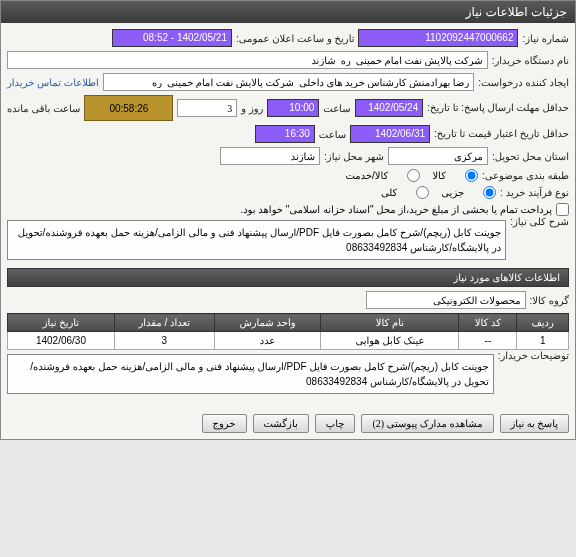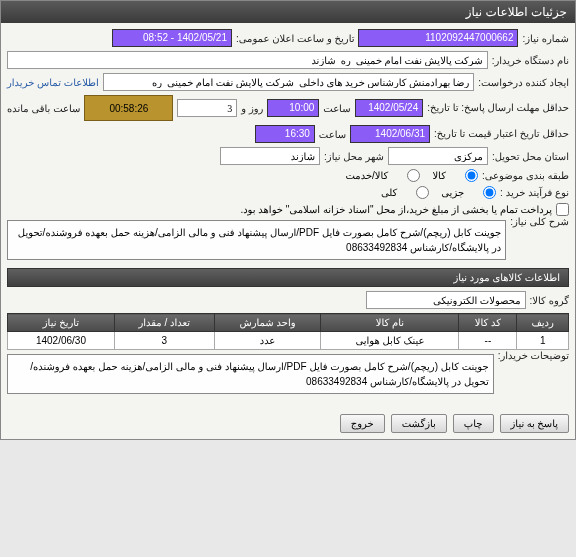--- a/index.html
+++ b/index.html
@@ -263,17 +263,18 @@
 
     <div class="form-row" style="align-items:flex-start;">
       <span class="label">توضیحات خریدار:</span>
       <div class="section-box flex-fill">جوینت کابل (ریچم)/شرح کامل بصورت فایل PDF/ارسال پیشنهاد فنی و مالی الزامی/هزینه حمل بعهده فروشنده/تحویل در پالایشگاه/کارشناس 08633492834</div>
     </div>
 
   </div>
 
   <div class="button-bar">
     <button class="btn">پاسخ به نیاز</button>
+    <button class="btn">مشاهده مدارک پیوستی (2)</button>
     <button class="btn">چاپ</button>
     <button class="btn">بازگشت</button>
     <button class="btn">خروج</button>
   </div>
 </div>
 
 </body></html>

